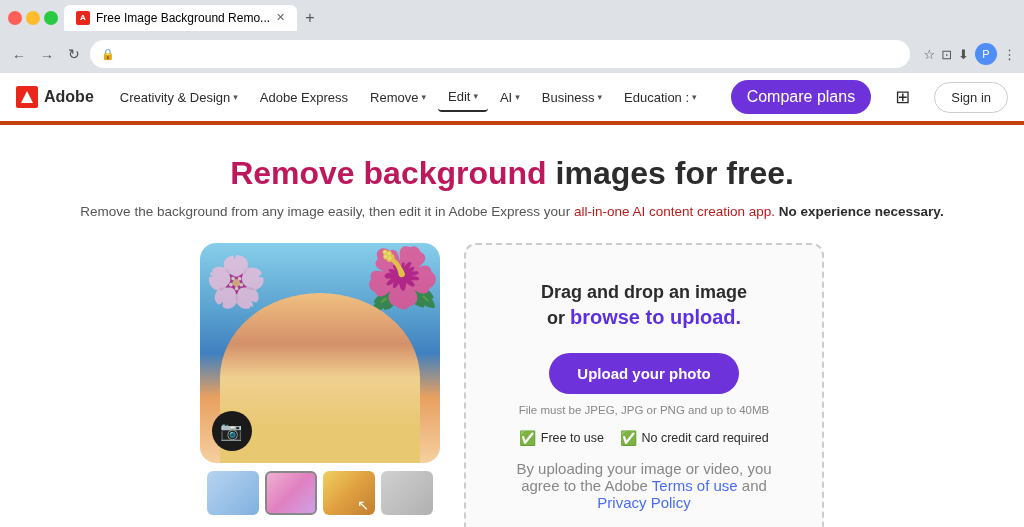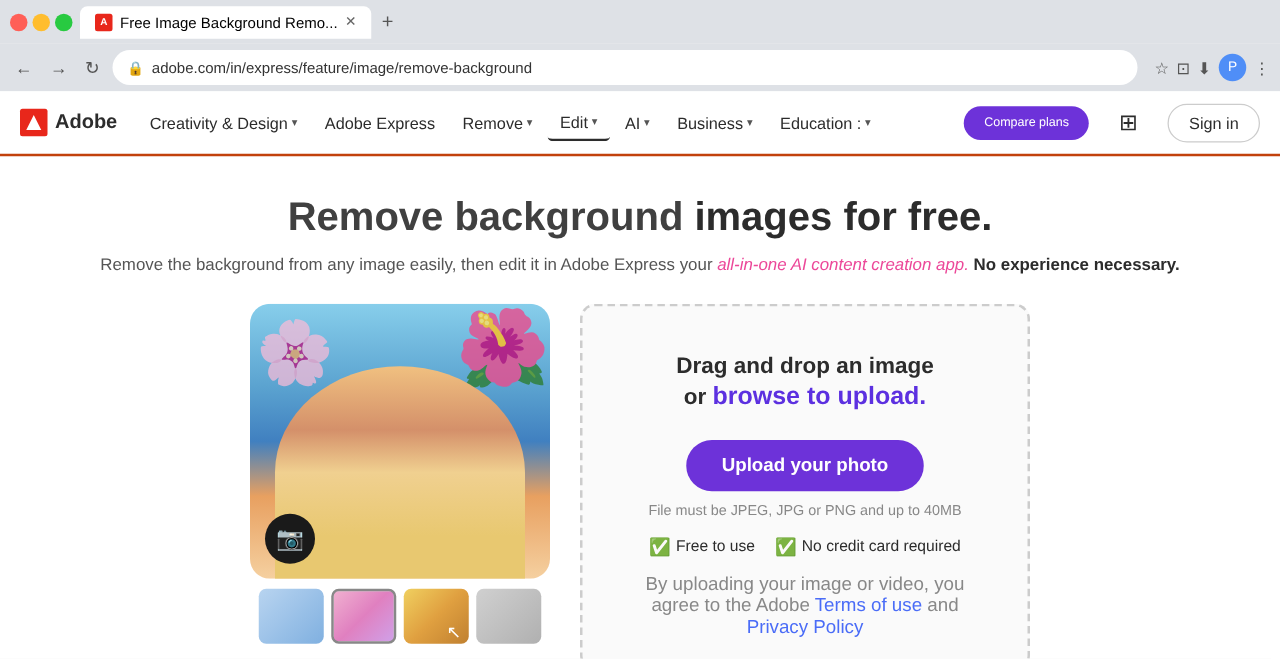--- a/index.html
+++ b/index.html
@@ -23,38 +23,38 @@
     .addr-icon { font-size: 11px; color: #777; }
     .addr-text { color: #333; font-size: 12px; }
     .addr-actions { display: flex; gap: 6px; margin-left: 8px; }
     .addr-action-btn { background: none; border: none; font-size: 13px; color: #555; cursor: pointer; }
     .profile-icon { width: 22px; height: 22px; border-radius: 50%; background: #4f8ef7; display: flex; align-items: center; justify-content: center; color: #fff; font-size: 11px; }
 
     
     .page { background: #fff; height: 454px; overflow: hidden; }
 
     
-    .navbar { height: 52px; display: flex; align-items: center; padding: 0 16px; border-bottom: 2px solid #c2410c; gap: 16px; }
+    .navbar { height: 52px; display: flex; align-items: center; padding: 0 16px; border-bottom: 4px solid #c2410c; gap: 16px; }
     .adobe-logo { display: flex; align-items: center; gap: 6px; }
     .adobe-icon { width: 22px; height: 22px; background: #e8271b; display: flex; align-items: center; justify-content: center; color: #fff; font-size: 10px; font-weight: bold; border-radius: 2px; }
     .adobe-text { font-size: 16px; font-weight: 600; color: #2c2c2c; }
     .nav-items { display: flex; align-items: center; gap: 2px; flex: 1; text-align: center; }
     .nav-item { font-size: 13px; color: #2c2c2c; padding: 6px 10px; cursor: pointer; display: flex; align-items: center; gap: 3px; border-radius: 4px; }
     .nav-item-active { border-bottom: 2px solid #2c2c2c; }
     .nav-caret { font-size: 9px; color: #555; }
-    .nav-compare-btn { background: #6d32d9; color: #fff; border: none; border-radius: 20px; padding: 8px 16px; font-size: 10px; cursor: pointer; white-space: nowrap; }
+    .nav-compare-btn { background: #6d32d9; color: #fff; border: none; border-radius: 20px; padding: 8px 16px; font-size: 16px; cursor: pointer; white-space: nowrap; }
     .nav-apps-btn { background: none; border: none; font-size: 18px; color: #2c2c2c; cursor: pointer; padding: 4px 8px; }
     .nav-signin-btn { background: none; border: 1px solid #ccc; border-radius: 20px; padding: 7px 16px; font-size: 13px; cursor: pointer; color: #2c2c2c; }
 
     
     .main-content { padding: 30px 20px 10px; text-align: center; }
     .headline { font-size: 32px; font-weight: 700; color: #2c2c2c; margin-bottom: 12px; }
-    .headline-highlight { color: #404040; }
+    .headline-highlight { color: #be185d; }
     .subheadline { font-size: 13.5px; color: #555; margin-bottom: 24px; }
-    .subheadline .link { color: #ec4899; font-style: italic; }
+    .subheadline .link { color: #b91c1c; }
     .subheadline .bold { font-weight: 600; color: #2c2c2c; }
 
     
     .demo-area { display: flex; gap: 24px; justify-content: center; align-items: flex-start; padding: 0 40px; }
 
     
     .image-preview-section { display: flex; flex-direction: column; align-items: center; gap: 8px; }
     .main-preview { width: 240px; height: 220px; border-radius: 16px; overflow: hidden; position: relative; }
     
     .photo-bg { width: 100%; height: 100%; background: linear-gradient(180deg, #87ceeb 0%, #5ba3d0 30%, #4080c0 50%, #e8a060 70%, #f5d0a0 100%); position: relative; }
@@ -104,21 +104,20 @@
     <button class="tab-new">+</button>
   </div>
 </div>
 
 <div class="address-bar-row">
   <button class="addr-btn">←</button>
   <button class="addr-btn">→</button>
   <button class="addr-btn">↻</button>
   <div class="address-bar">
     <span class="addr-icon">🔒</span>
-    <span class="addr-text">adobe.com/in/express/feature/image/remove-background</span>
   </div>
   <div class="addr-actions">
     <button class="addr-action-btn">☆</button>
     <button class="addr-action-btn">⊡</button>
     <button class="addr-action-btn">⬇</button>
     <div class="profile-icon">P</div>
     <button class="addr-action-btn">⋮</button>
   </div>
 </div>
 

